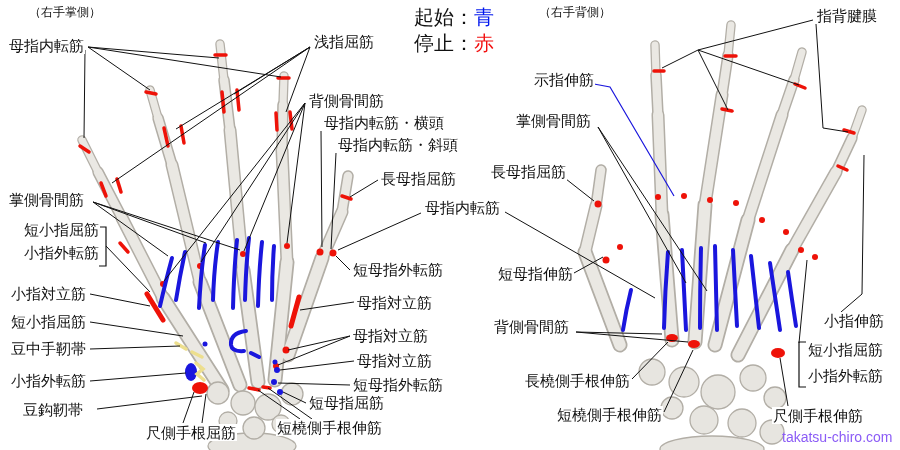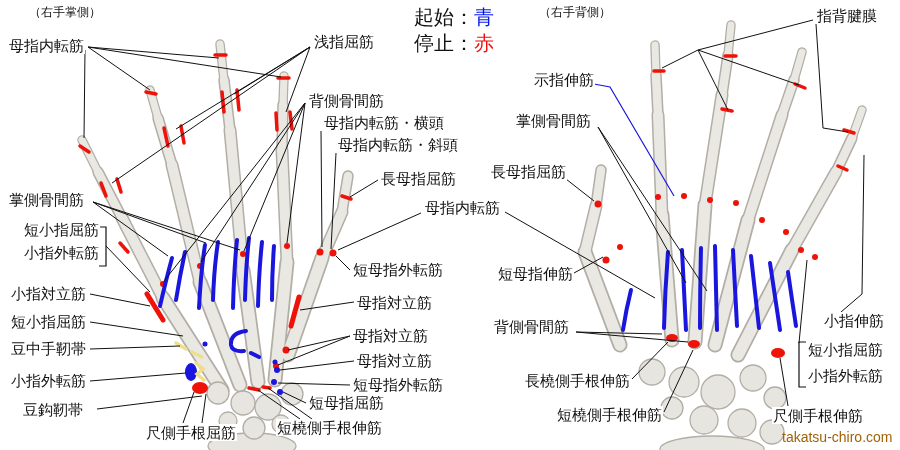--- a/index.html
+++ b/index.html
@@ -5,21 +5,21 @@
   html,body{margin:0;padding:0;background:#fff;}
   #stage{position:relative;width:900px;height:450px;background:#fff;overflow:hidden;
          font-family:"Liberation Sans","DejaVu Sans",sans-serif;}
   #art{position:absolute;left:0;top:0;z-index:1;}
   .lbl{position:absolute;z-index:2;font-size:15px;color:#111;white-space:nowrap;
        background:#fff;line-height:1.15;padding:0 1px;}
   .ttl{font-size:12px;}
   .legend{font-size:20px;}
   .legend .blue{color:var(--origin_blue);}
   .legend .red{color:var(--insertion_red);}
-  .wm{color:#a16207;font-size:14px;background:transparent;}
+  .wm{color:#8b5cf6;font-size:14px;background:transparent;}
   
   .bout{stroke:#b2aea6;fill:none;stroke-linecap:round;}
   .bin{stroke:#eae8e3;fill:none;stroke-linecap:round;}
   .w15{stroke-width:15px;} .w11{stroke-width:11.5px;}
   .w13{stroke-width:13px;} .w10{stroke-width:10px;}
   .w115{stroke-width:11.5px;} .w85{stroke-width:8.5px;}
   .w95{stroke-width:9.5px;} .w7{stroke-width:7px;}
   .carp{fill:#e7e5e0;stroke:#b2aea6;stroke-width:1.3px;}
   .mr{stroke:var(--mark_red);stroke-width:3.5px;fill:none;stroke-linecap:round;}
   .mrd{fill:var(--mark_red);}

